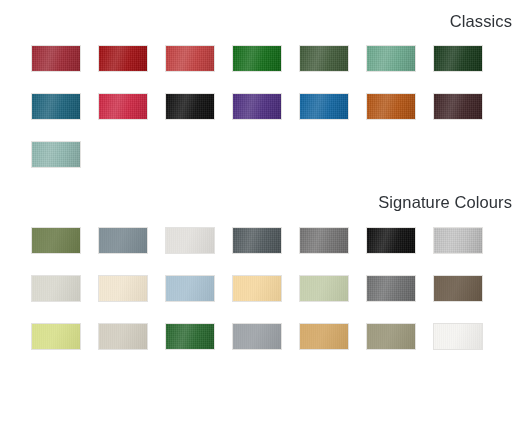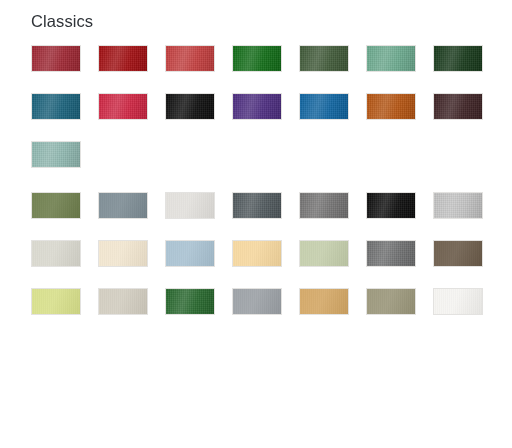--- a/index.html
+++ b/index.html
@@ -13,20 +13,21 @@
     overflow: hidden;
     font-family: "Liberation Sans", sans-serif;
     -webkit-font-smoothing: antialiased;
   }
   .page {
     position: relative;
     width: 512px;
     height: 448px;
     background: #ffffff;
     box-sizing: border-box;
+    text-align: right;
   }
   .section {
     position: relative;
   }
   .section-title {
     font-family: "Liberation Sans", sans-serif;
     font-size: 16.5px;
     line-height: 20px;
     color: #2f3338;
     font-weight: 400;
@@ -93,20 +94,21 @@
         <div class="swatch" style="background-color: rgb(11, 11, 11);"></div>
         <div class="swatch" style="background-color: rgb(75, 43, 127);"></div>
         <div class="swatch" style="background-color: rgb(11, 98, 160);"></div>
         <div class="swatch" style="background-color: rgb(180, 82, 14);"></div>
         <div class="swatch" style="background-color: rgb(60, 32, 34);"></div>
         <div class="swatch" style="background-color: rgb(143, 184, 176);"></div>
       </div>
   </div>
 
   <div class="section sec-signature">
+    <div class="section-title">Signature Colours</div>
     <div class="swatch-grid">
         <div class="swatch matte" style="background-color: rgb(109, 125, 75);"></div>
         <div class="swatch matte" style="background-color: rgb(123, 139, 147);"></div>
         <div class="swatch matte" style="background-color: rgb(226, 224, 220);"></div>
         <div class="swatch" style="background-color: rgb(79, 88, 92);"></div>
         <div class="swatch" style="background-color: rgb(115, 114, 114);"></div>
         <div class="swatch" style="background-color: rgb(10, 10, 10);"></div>
         <div class="swatch" style="background-color: rgb(195, 195, 195);"></div>
         <div class="swatch matte" style="background-color: rgb(217, 216, 206);"></div>
         <div class="swatch matte" style="background-color: rgb(242, 230, 207);"></div>

